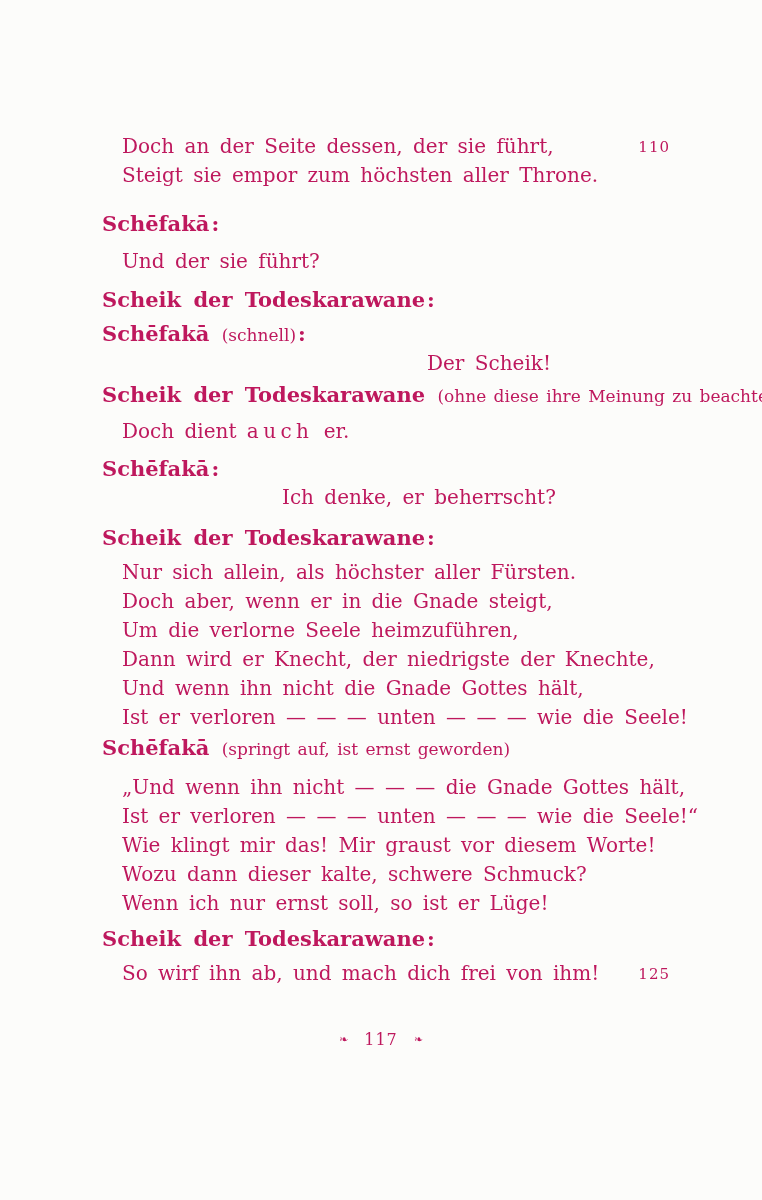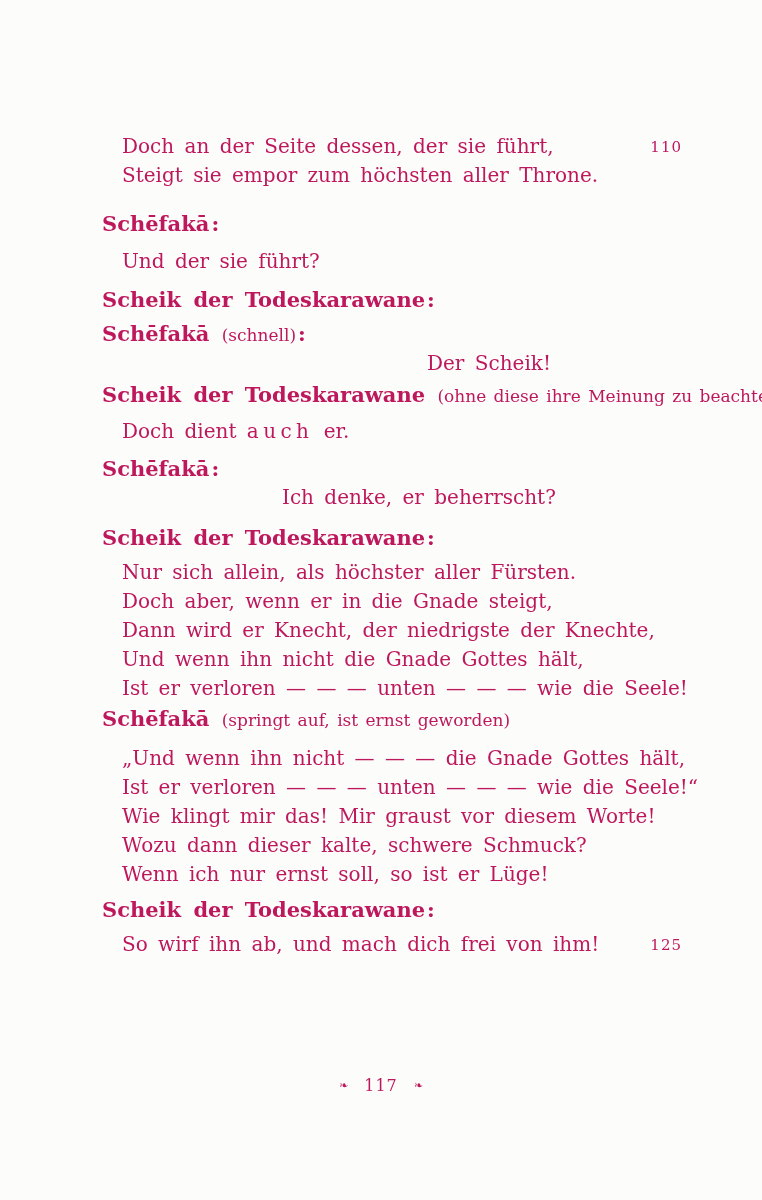--- a/index.html
+++ b/index.html
@@ -39,39 +39,39 @@
     white-space:nowrap;
   }
   .speaker .dir{
     font-weight:normal;
     font-size:17px;
     word-spacing:2px;
   }
   .speaker .colon{padding-left:2px;}
   .lineno{
     position:absolute;
-    right:2px;
+    right:14px;
     top:1px;
     font-size:15px;
     font-weight:normal;
     letter-spacing:1px;
     word-spacing:0;
   }
   .sperr{letter-spacing:0.22em;}
   
   .ind-geist{padding-left:165px;}
   .ind-scheik{padding-left:325px;}
   .ind-denke{padding-left:180px;}
   
   .mt20{margin-top:20px;} .mt12{margin-top:12px;} .mt10{margin-top:10px;}
   .mt9{margin-top:9px;}   .mt7{margin-top:7px;}   .mt6{margin-top:6px;}
   .mt3{margin-top:3px;}   .mt2{margin-top:2px;}   .mt0{margin-top:0;}
   .footer{
     position:absolute;
-    left:0; top:1076px;
+    left:0; top:1030px;
     width:762px;
     text-align:center;
     font-size:16px;
     letter-spacing:1px;
   }
   .orn{
     font-family:"DejaVu Sans", sans-serif;
     font-size:11px;
     letter-spacing:0;
     position:relative;
@@ -119,20 +119,21 @@
 
     <div class="verse mt0">
       <div class="vline ind-denke">Ich denke, er beherrscht?</div>
     </div>
 
     <h2 class="speaker mt12"><span>Scheik der Todeskarawane</span><span class="colon">:</span></h2>
 
     <div class="verse mt6">
       <div class="vline">Nur sich allein, als höchster aller Fürsten.</div>
       <div class="vline">Doch aber, wenn er in die Gnade steigt,</div>
+      <div class="vline">Um die verlorne Seele heimzuführen,</div>
       <div class="vline">Dann wird er Knecht, der niedrigste der Knechte,</div>
       <div class="vline">Und wenn ihn nicht die Gnade Gottes hält,</div>
       <div class="vline">Ist er verloren — — — unten — — — wie die Seele!</div>
     </div>
 
     <h2 class="speaker mt2"><span>Schēfakā</span> <span class="dir">(springt auf, ist ernst geworden)</span><span class="colon"></span></h2>
 
     <div class="verse mt10">
       <div class="vline">„Und wenn ihn nicht — — — die Gnade Gottes hält,</div>
       <div class="vline">Ist er verloren — — — unten — — — wie die Seele!“</div>

